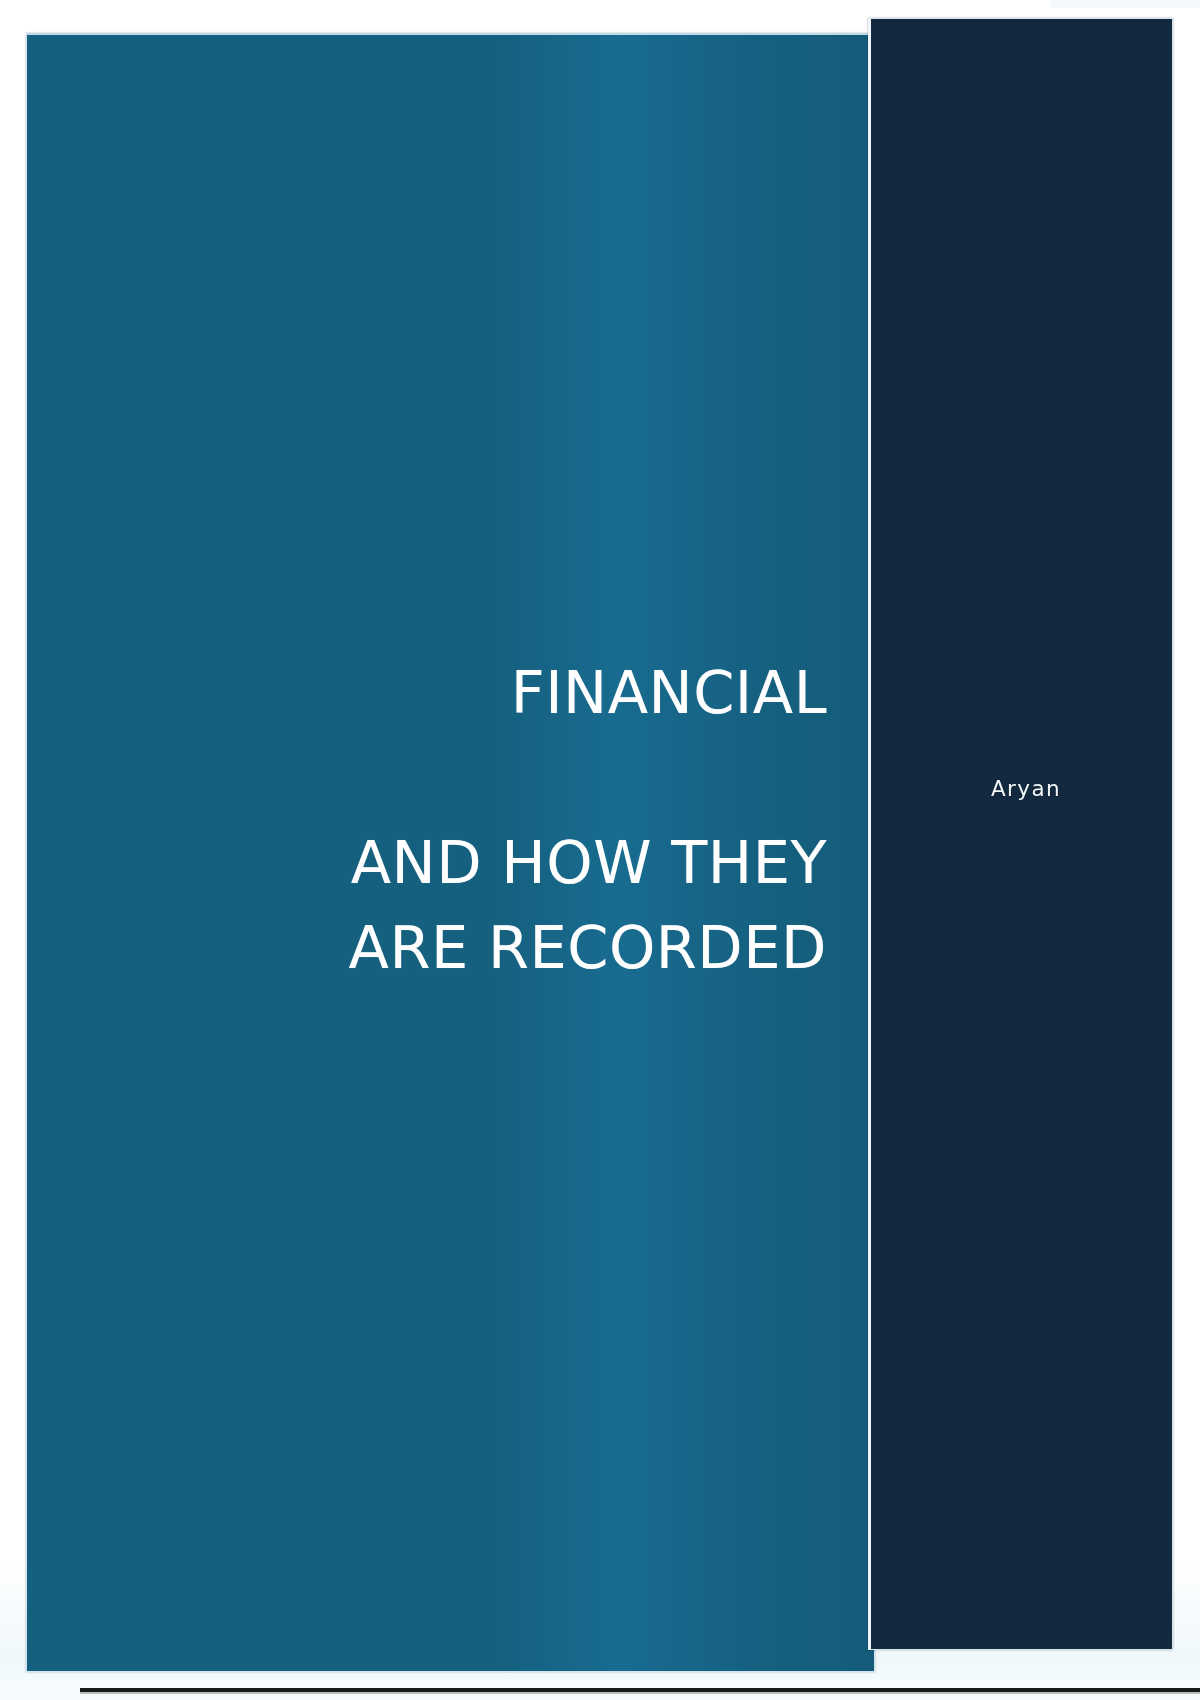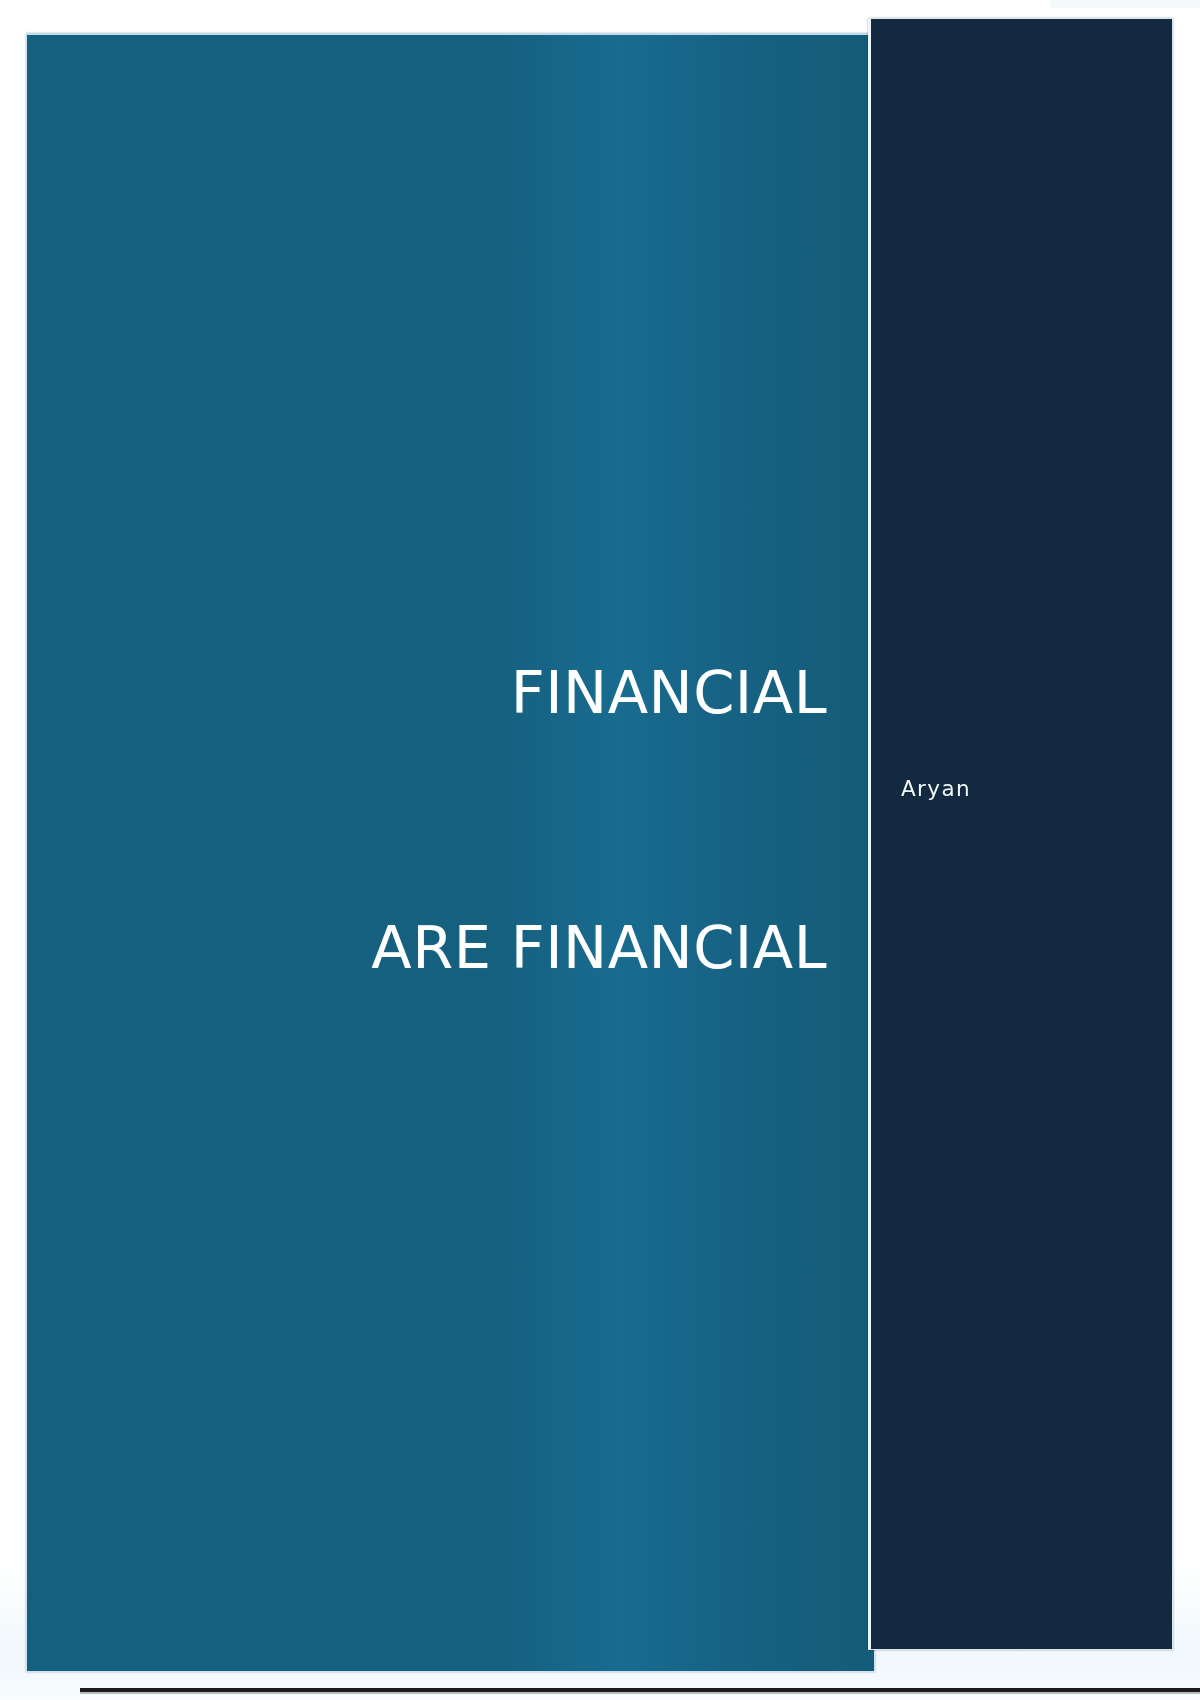--- a/index.html
+++ b/index.html
@@ -56,20 +56,21 @@
 
   .author-line {
     display:block;
     color:#f2f7fa;
     font-size:21.5px;
     line-height:35px;
     letter-spacing:1.4px;
     font-weight:400;
     white-space:nowrap;
     text-shadow:0 0 1px rgba(0,0,0,0.4);
+    text-align:center;
   }
 
   
   #title-panel {
     position:absolute;
     left:26px;
     top:33px;
     width:849px;
     height:1639px;
     background:
@@ -148,22 +149,22 @@
 
   <div id="top-artifact"></div>
 
   <div id="paper-shade"></div>
 
   <div id="title-panel">
     <div id="title-inner">
       <h1 id="doc-title">
         <span>FINANCIAL</span><br>
         <br>
-        <br>
-        <span>ARE FINANCIAL</span>
+        <span>AND HOW THEY</span><br>
+        <span>ARE RECORDED</span>
       </h1>
     </div>
   </div>
 
   <div id="author-panel">
     <div id="author-block">
       <span class="author-line">Aryan</span>
     </div>
   </div>
 

